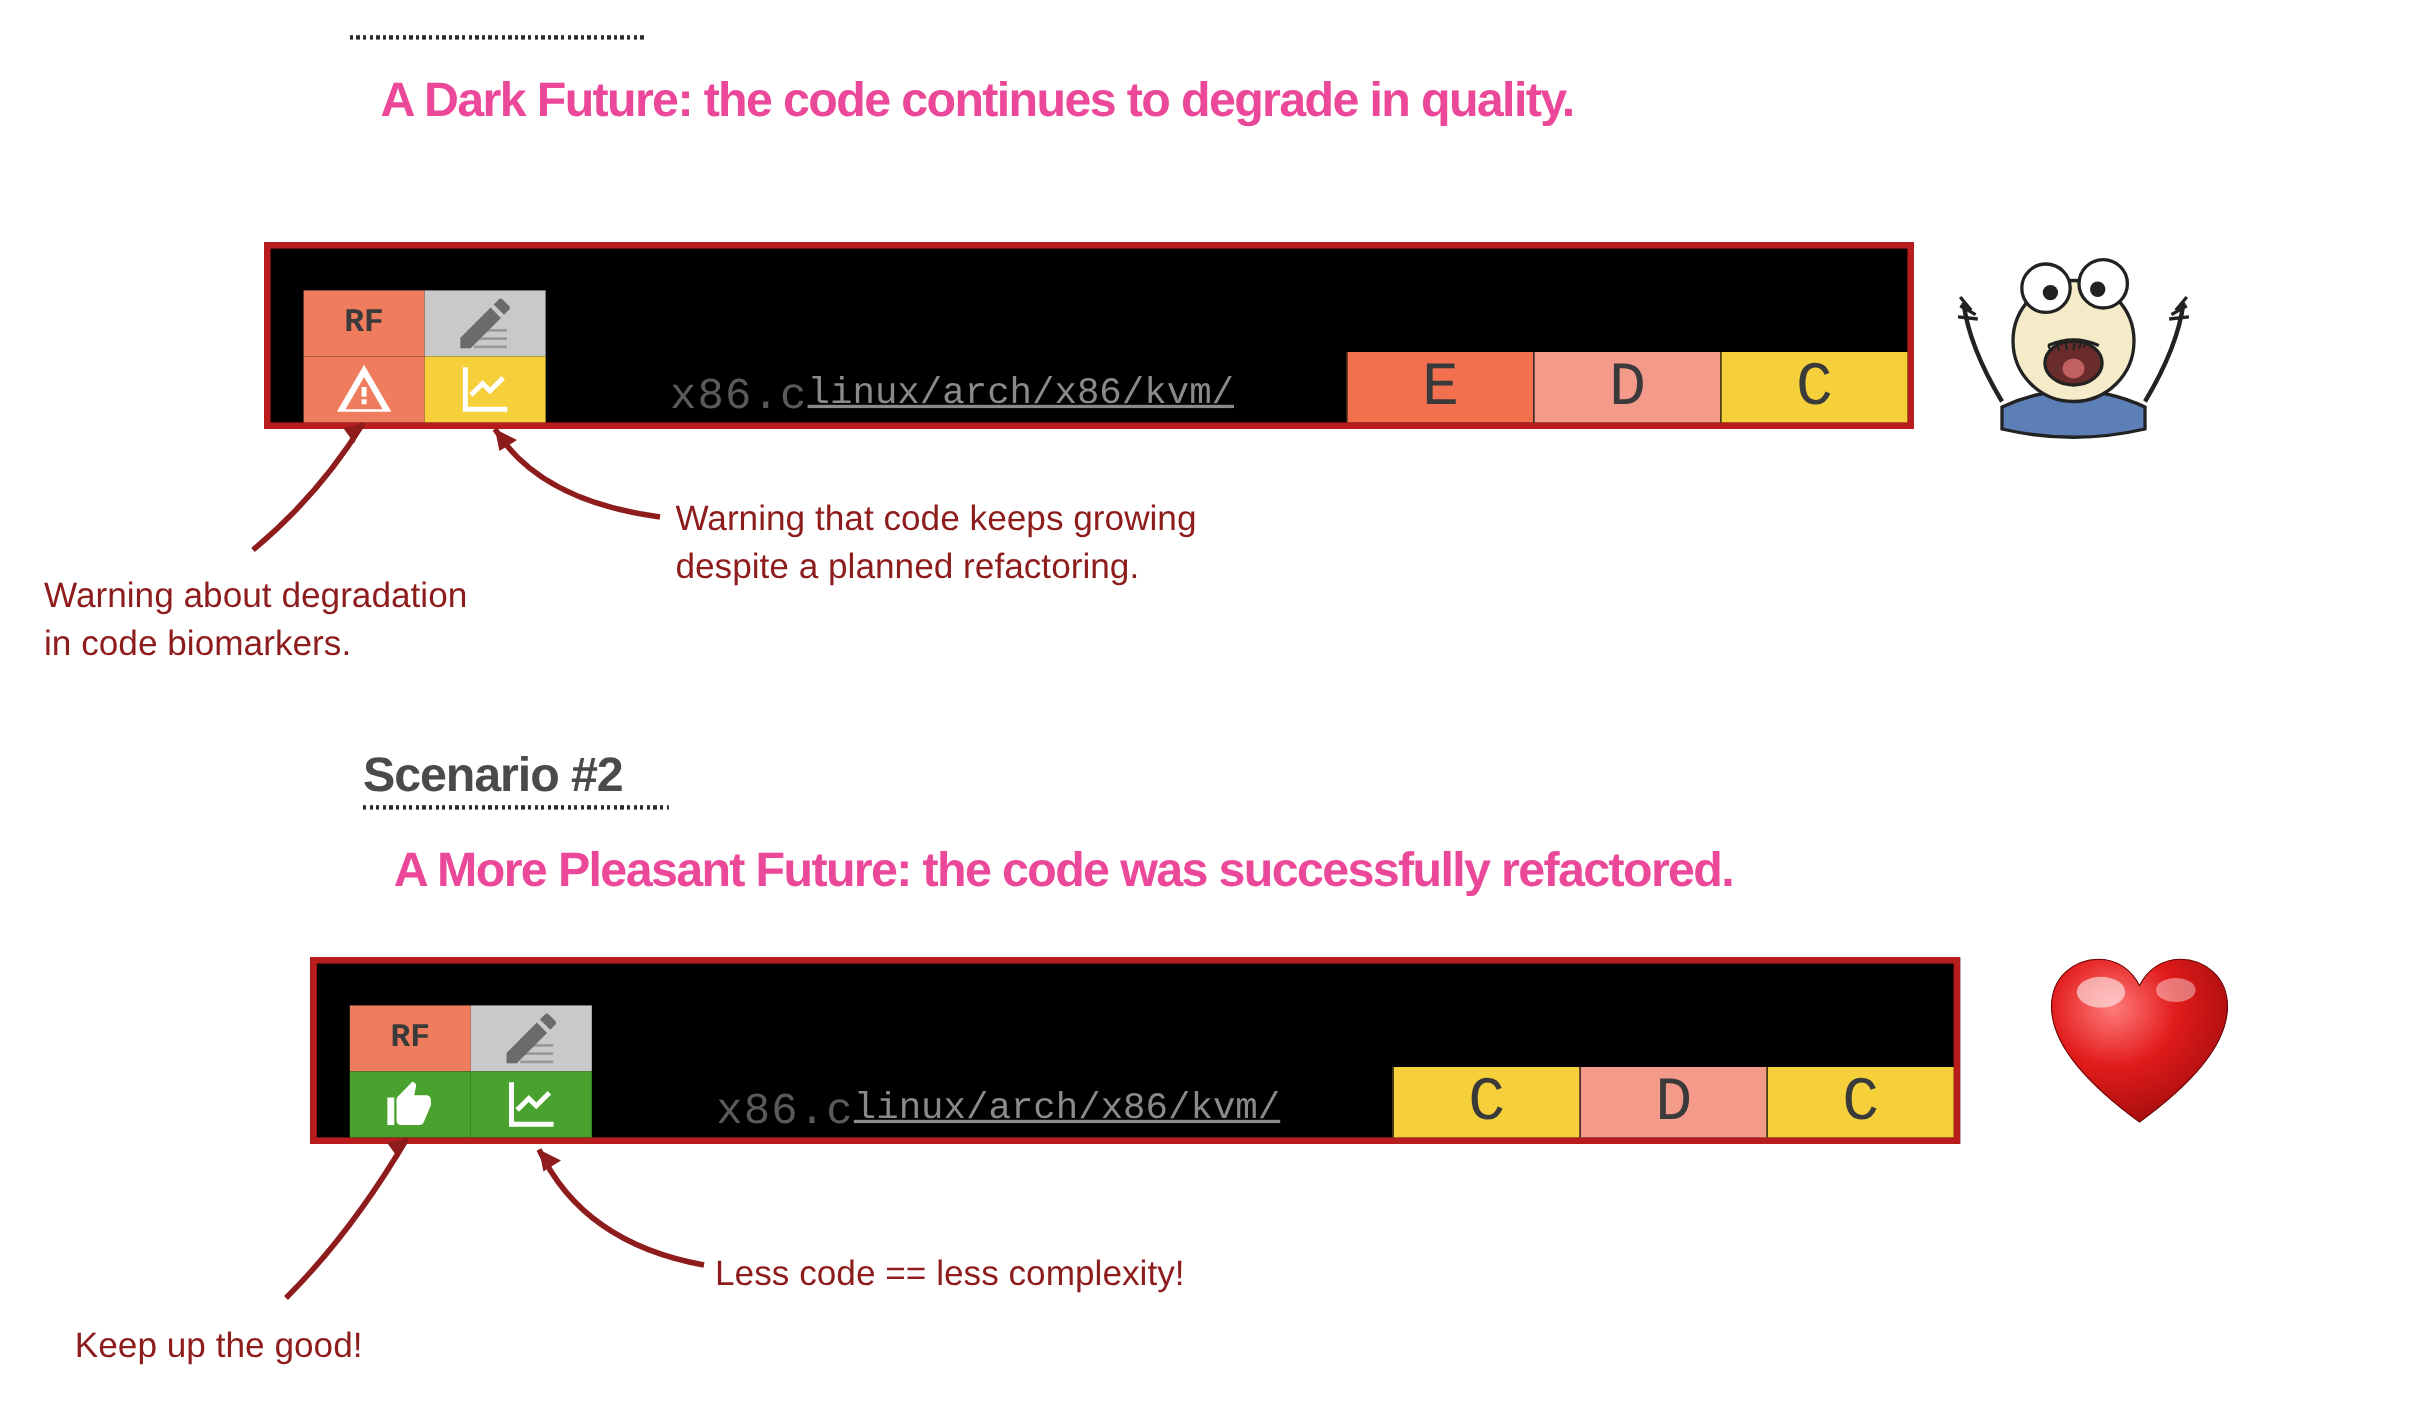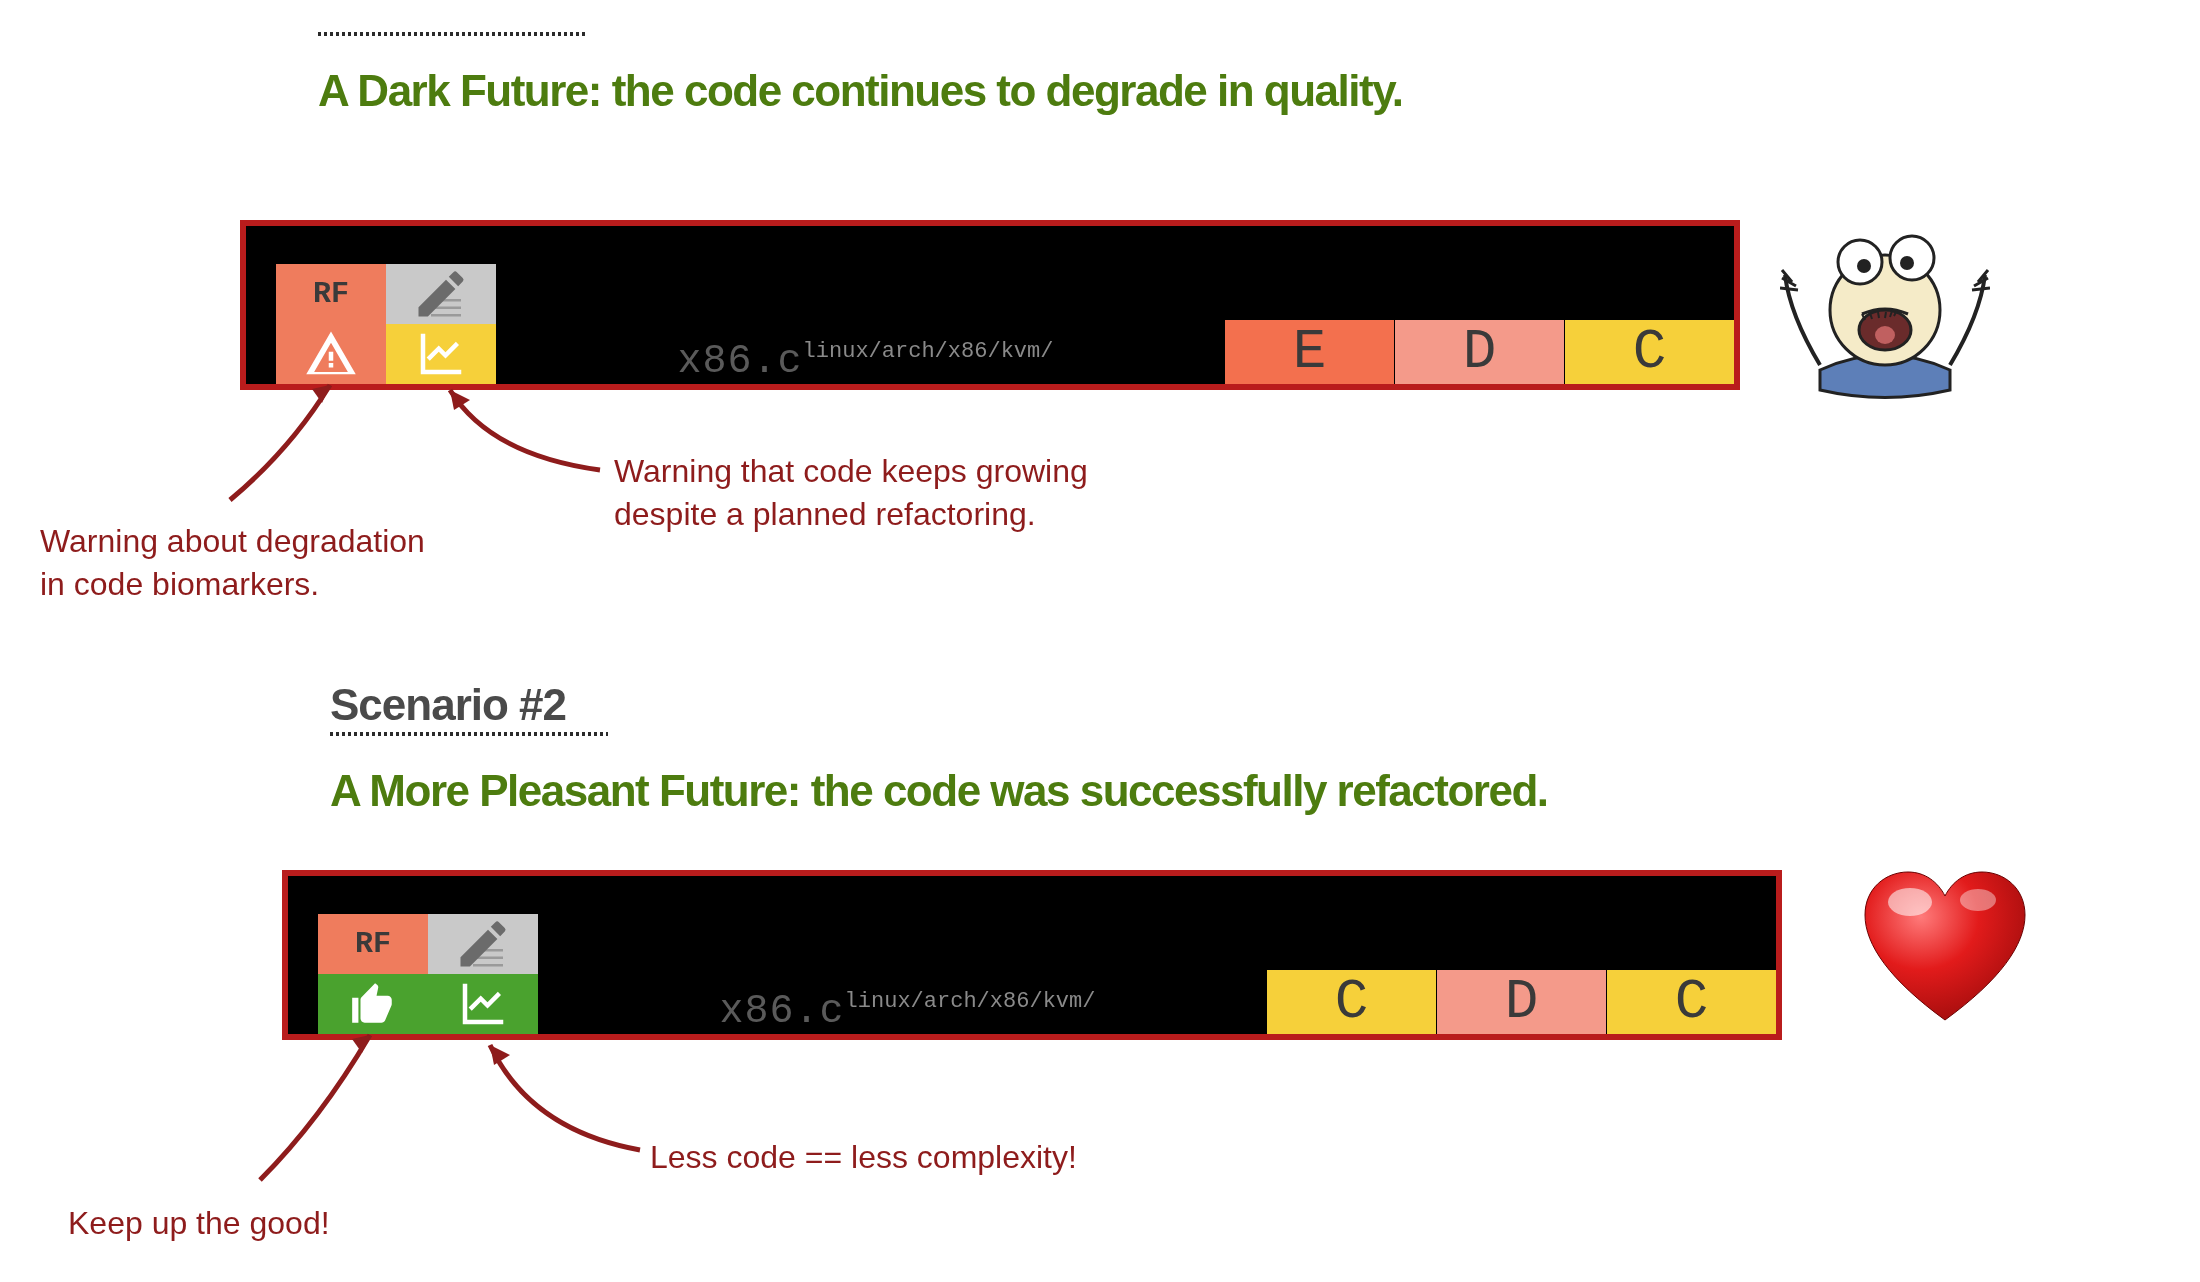--- a/index.html
+++ b/index.html
@@ -19,23 +19,24 @@
   }
   .scenario-underline {
     height: 4px;
     background: repeating-linear-gradient(90deg,#2a2a2a 0,#2a2a2a 3px,transparent 3px,transparent 6px);
     margin-top: 2px;
     margin-bottom: 30px;
   }
   .scenario-title {
     font-size: 44px;
     font-weight: 700;
-    color: #4d7c0f;
+    color: #ec4899;
     letter-spacing: -1.5px;
     margin-bottom: 28px;
+    margin-left: 28px;
   }
   .row {
     display: flex;
     border: 6px solid #b91c1c;
     height: 170px;
     width: 1500px;
     background: #000000;
     align-items: flex-end;
   }
   .left-strip { width: 30px; }
@@ -65,23 +66,24 @@
     padding-left: 11px;
   }
   .file-name {
     font-family: "Courier New", monospace;
     font-size: 40px;
     color: #5a5a5a;
     letter-spacing: 1px;
   }
   .file-path {
     font-family: "Courier New", monospace;
-    font-size: 22px;
+    font-size: 34px;
     color: #8a8a8a;
     margin-top: 0;
+    text-decoration: underline;
   }
   .grades { display: flex; }
   .grade {
     width: 170px;
     display: flex; align-items: center; justify-content: center;
     font-family: "Courier New", monospace;
     font-size: 56px;
     color: #3a3a3a;
     border-left: 1px solid #000;
   }

